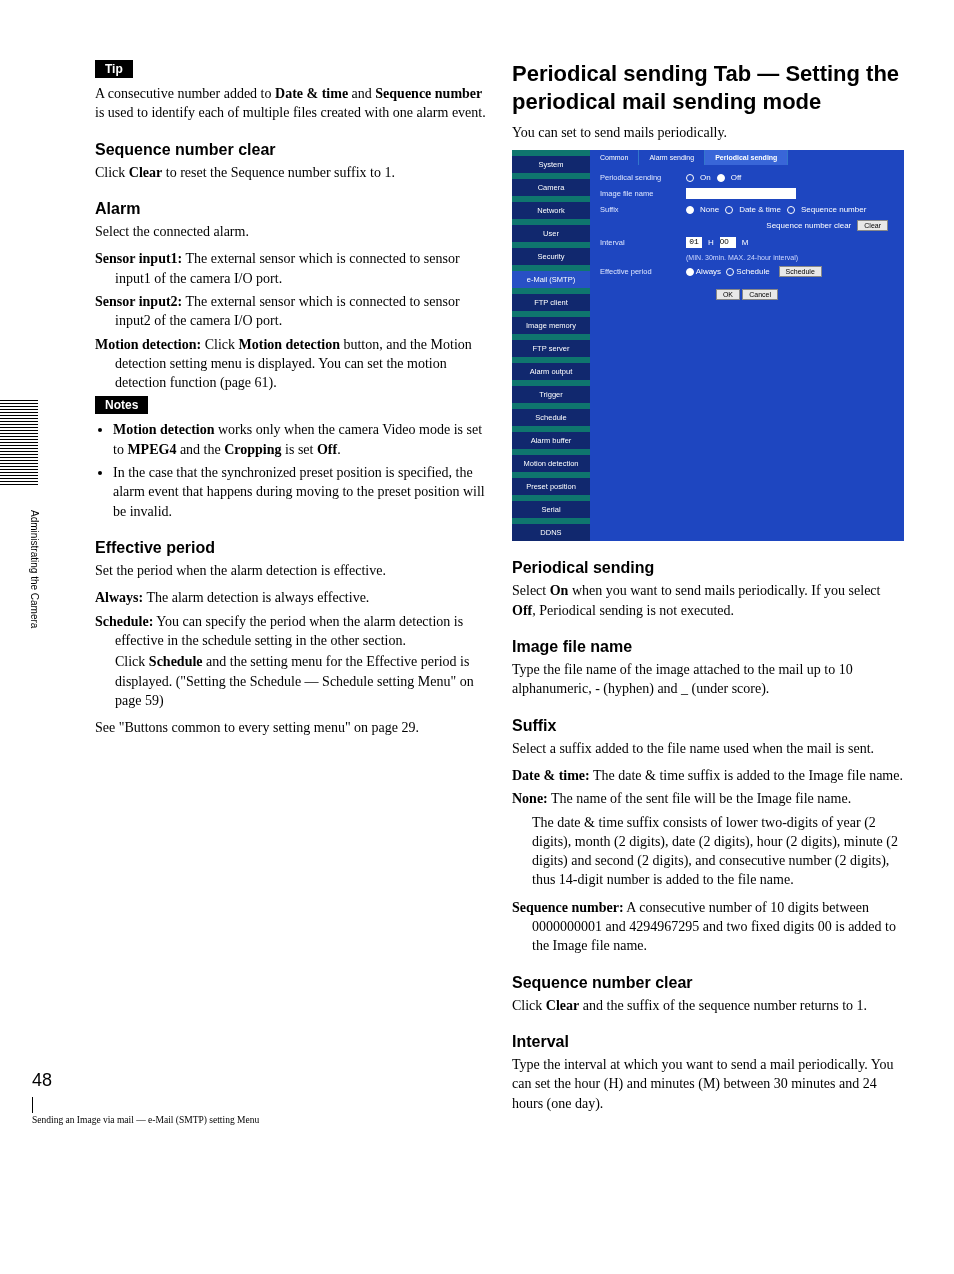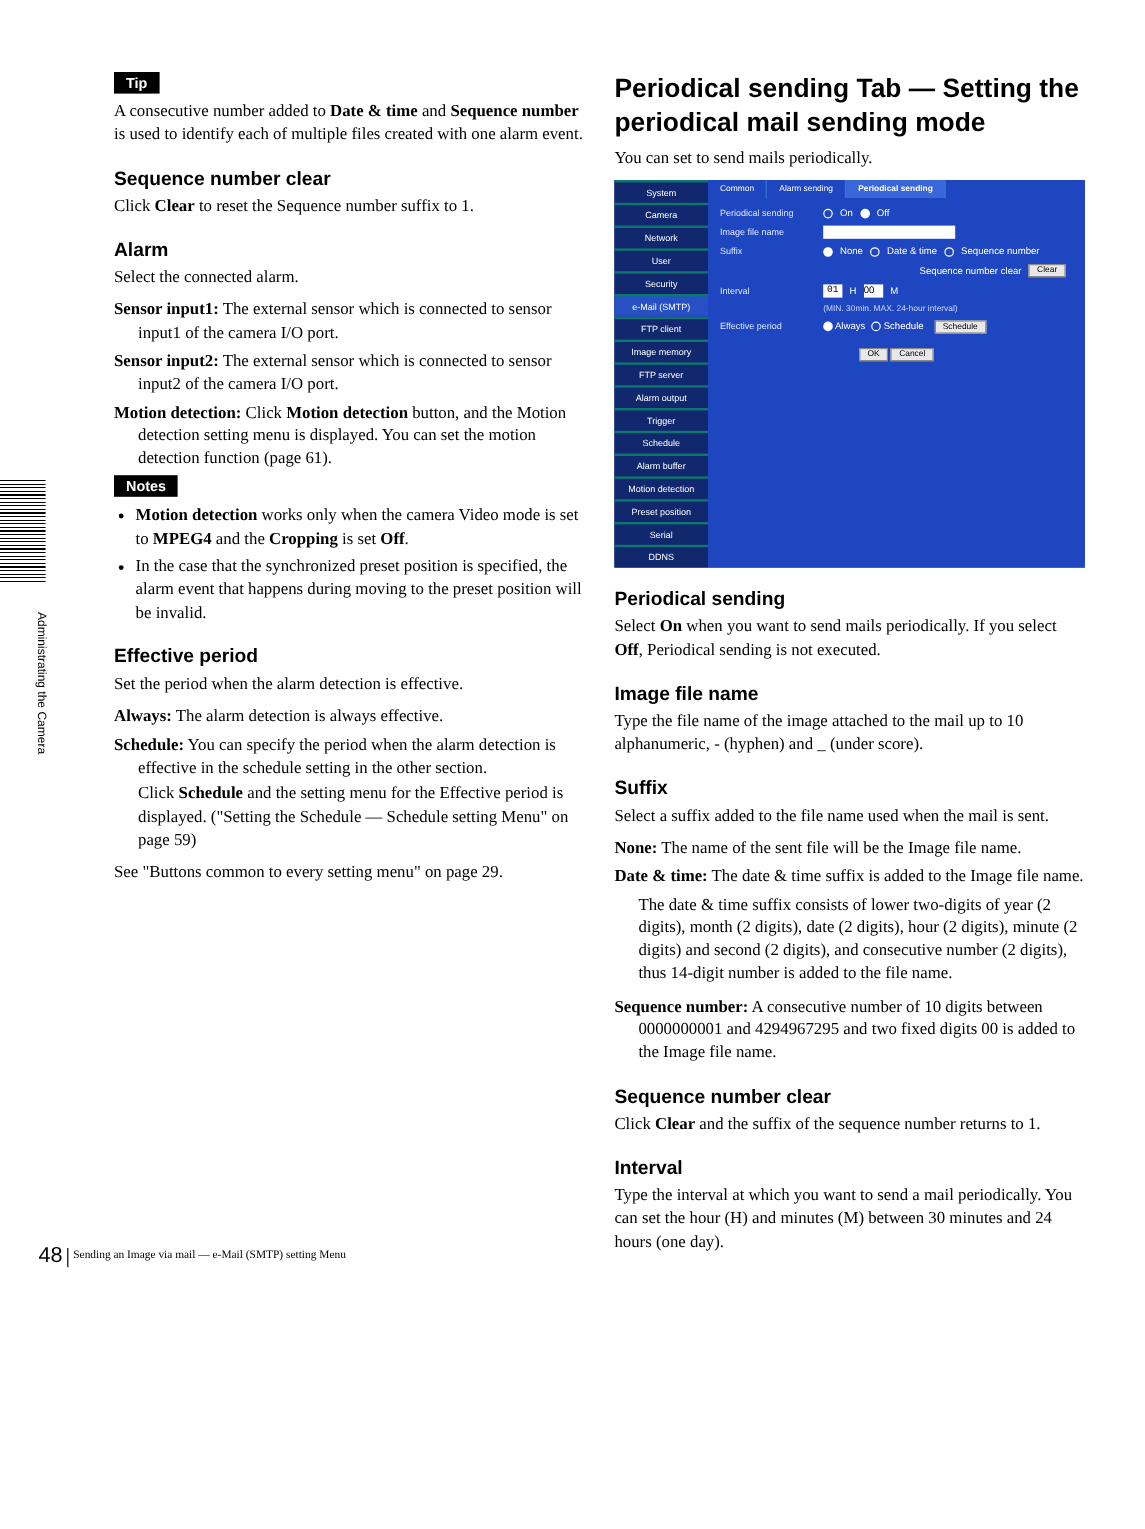--- a/index.html
+++ b/index.html
@@ -80,21 +80,21 @@
     display: flex;
   }
   .shot-nav {
     width: 78px;
     background: #11286e;
     display: flex;
     flex-direction: column;
   }
   .shot-nav div {
     padding: 4px 3px;
-    border-top: 2px solid #0f766e;
+    border-top: 6px solid #0f766e;
     text-align: center;
     color: #fff;
     font-size: 7.5px;
   }
   .shot-nav div.sel { background: #2850c5; }
   .shot-body {
     flex: 1;
     background: #1e46c0;
     padding: 0;
   }
@@ -118,23 +118,24 @@
   .rdot.on { background:#fff; }
   .tin { background:#fff; color:#000; height:11px; display:inline-block; }
   .sbtn { background:#e8e8e8; color:#000; border:1px solid #888; padding:1px 6px; font-size:7px; }
   .hint { color:#cfd9ff; font-size:7px; margin-left:86px;}
   .bottom-btns { text-align:center; padding:8px 0;}
   .footer {
     position: absolute;
     left: 32px;
     bottom: 26px;
     display: flex;
-    align-items: center;
+    align-items: flex-start;
     gap: 4px;
     font-family: Arial, Helvetica, sans-serif;
+    flex-direction: column;
   }
   .footer .pg { font-size: 18px; }
   .footer .line { border-left:1px solid #000; height:16px; display:inline-block; position:relative; top:2px;}
   .footer .ftxt { font-size: 9.5px; font-family: Liberation Serif, serif; }
 </style>
 </head>
 <body>
 
 <div class="sidebar-strokes"></div>
 <div class="sidebar-label">Administrating the Camera</div>
@@ -254,22 +255,22 @@
     <h2 class="sub">Periodical sending</h2>
     <p>
       <span>Select </span><b>On</b><span> when you want to send mails periodically. If you select </span><b>Off</b><span>, Periodical sending is not executed.</span>
     </p>
 
     <h2 class="sub">Image file name</h2>
     <p>Type the file name of the image attached to the mail up to 10 alphanumeric, - (hyphen) and _ (under score).</p>
 
     <h2 class="sub">Suffix</h2>
     <p>Select a suffix added to the file name used when the mail is sent.</p>
+    <p class="hang"><b>Date &amp; time:</b><span> The date &amp; time suffix is added to the Image file name.</span></p>
     <p class="hang"><b>None:</b><span> The name of the sent file will be the Image file name.</span></p>
-    <p class="hang"><b>Date &amp; time:</b><span> The date &amp; time suffix is added to the Image file name.</span></p>
     <p style="padding-left:20px;">The date &amp; time suffix consists of lower two-digits of year (2 digits), month (2 digits), date (2 digits), hour (2 digits), minute (2 digits) and second (2 digits), and consecutive number (2 digits), thus 14-digit number is added to the file name.</p>
     <p class="hang"><b>Sequence number:</b><span> A consecutive number of 10 digits between 0000000001 and 4294967295 and two fixed digits 00 is added to the Image file name.</span></p>
 
     <h2 class="sub">Sequence number clear</h2>
     <p>
       <span>Click </span><b>Clear</b><span> and the suffix of the sequence number returns to 1.</span>
     </p>
 
     <h2 class="sub">Interval</h2>
     <p>Type the interval at which you want to send a mail periodically. You can set the hour (H) and minutes (M) between 30 minutes and 24 hours (one day).</p>

